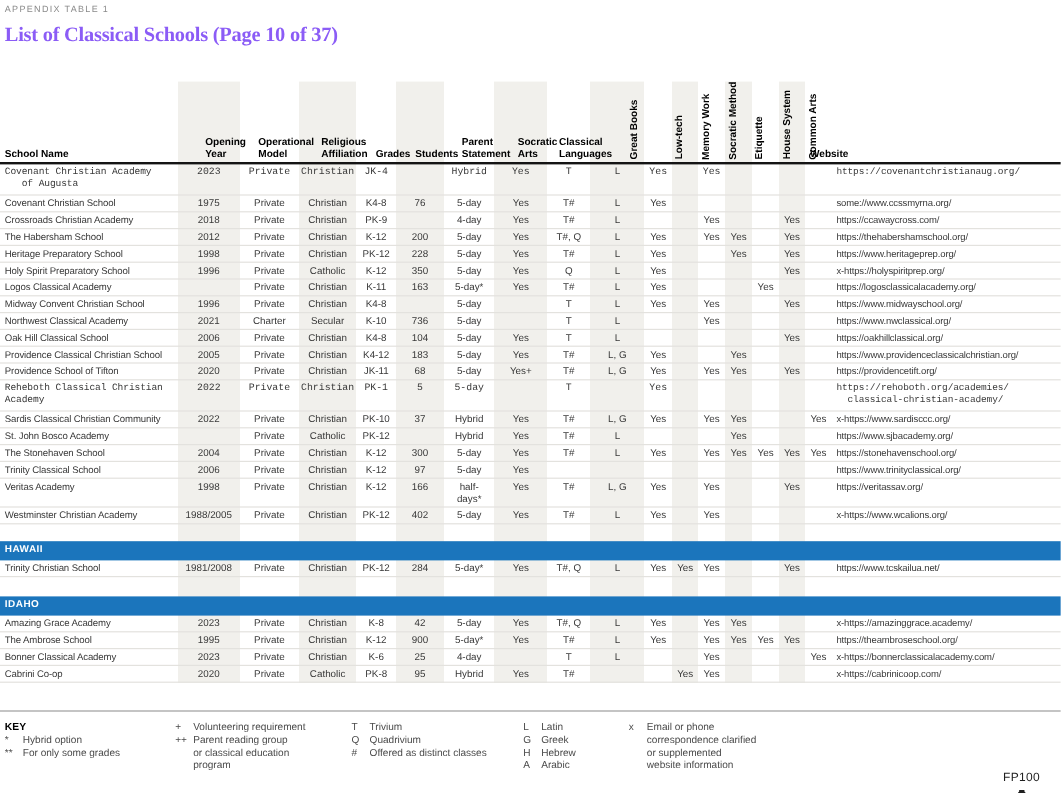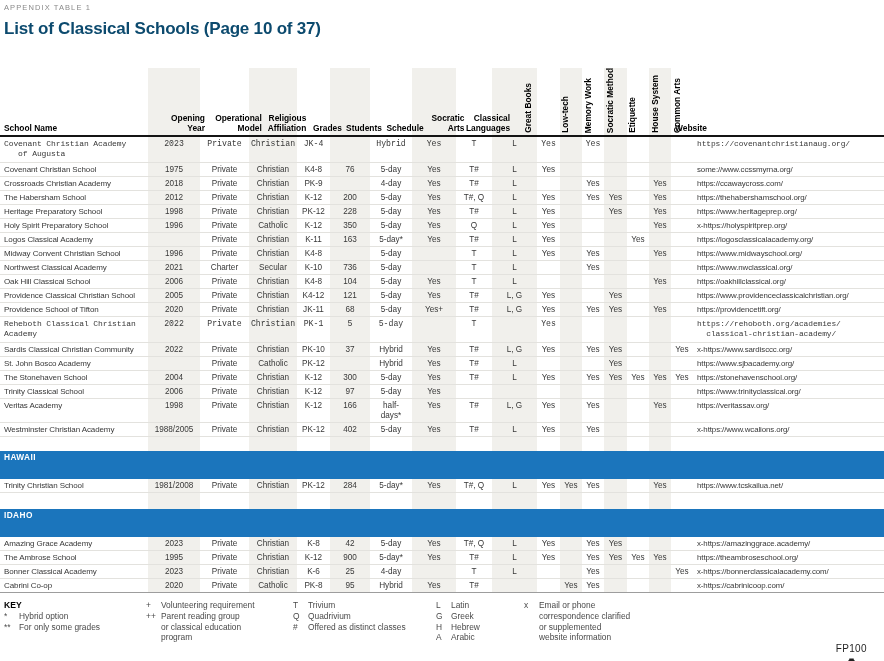--- a/index.html
+++ b/index.html
@@ -1,51 +1,51 @@
 <!DOCTYPE html>
 <html><head>
 <meta charset="utf-8">
 <style>
   html,body{margin:0;padding:0;background:#fff;}
   body{width:884px;height:661px;position:relative;overflow:hidden;
        font-family:"Liberation Sans","DejaVu Sans",sans-serif;color:#333;
        -webkit-font-smoothing:antialiased;}
   .appendix-label{position:absolute;top:3px;left:4px;font-size:7.5px;letter-spacing:1.1px;color:#8a8a8a;}
-  .page-title{position:absolute;top:19px;left:4px;font-size:17px;font-weight:bold;color:#0c4a6e;letter-spacing:-0.2px;}
+  .page-title{position:absolute;top:19px;left:4px;font-size:17px;font-weight:bold;color:#8b5cf6;letter-spacing:-0.2px;font-family:Liberation Serif, serif;}
 
   
   .table{position:absolute;top:68px;left:0;width:884px;
     background:linear-gradient(to right,
       transparent 0 148px,
       #f1f0ec 148px 200px, transparent 200px 249px,
       #f1f0ec 249px 297px, transparent 297px 330px,
       #f1f0ec 330px 370px, transparent 370px 412px,
       #f1f0ec 412px 456px, transparent 456px 492px,
       #f1f0ec 492px 537px, transparent 537px 560px,
       #f1f0ec 560px 582px, transparent 582px 604px,
       #f1f0ec 604px 627px, transparent 627px 649px,
       #f1f0ec 649px 671px, transparent 671px 884px);}
   .grid{display:grid;grid-template-columns:148px 52px 49px 48px 33px 40px 42px 44px 36px 45px 23px 22px 22px 23px 22px 22px 22px 191px;}
   .thead{height:69px;border-bottom:2px solid #141414;box-sizing:border-box;}
-  .hc{display:flex;align-items:flex-end;justify-content:center;text-align:right;
+  .hc{display:flex;align-items:flex-end;justify-content:center;text-align:left;
       font-weight:bold;font-size:8.4px;line-height:9.5px;color:#000;
       padding-bottom:3px;white-space:pre-line;box-sizing:border-box;padding-left:28px;}
   .hc.left{justify-content:flex-start;text-align:left;padding-left:4px;}
   .hc.vert span{writing-mode:vertical-rl;transform:rotate(180deg);line-height:1;letter-spacing:0;}
   .row{box-sizing:border-box;border-bottom:1px solid #e3e2de;height:14px;}
   .row.h26{height:26px;font-family:Liberation Mono, monospace;}
   .row.h24{height:24px;}
   .cell{font-size:8.2px;line-height:10.5px;padding-top:1.5px;text-align:center;
         white-space:pre-line;overflow:hidden;box-sizing:border-box;color:#383838;}
   .cell.left{text-align:left;padding-left:4px;}
   .cell.c-name{font-size:8px;letter-spacing:-0.1px;}
   .cell.c-website{font-size:7.9px;letter-spacing:-0.1px;}
   .gap{height:14px;}
   .gap.b{height:16px;}
-  .statebar{height:28px;background:#1b75bc;color:#fff;font-size:8.3px;font-weight:bold;
+  .statebar{height:16px;background:#1b75bc;color:#fff;font-size:8.3px;font-weight:bold;
             line-height:13px;padding-left:4px;letter-spacing:0.4px;box-sizing:border-box;}
 
   
   .key-rule{position:absolute;top:592px;left:0;width:884px;height:1px;background:#9d9d9d;}
   .key-col{position:absolute;top:600px;font-size:8.4px;color:#4a4a4a;line-height:10.8px;}
   .key-title{font-weight:bold;color:#000;font-size:8.6px;}
   .key-item{display:flex;}
   .key-sym{width:15px;flex:0 0 15px;}
   .key-text{white-space:pre-line;}
   .footer{position:absolute;top:643px;right:6px;font-size:10px;color:#1f1f1f;
@@ -63,21 +63,22 @@
   <div class="thead grid">
       <div class="hc left"><span style="white-space: pre-line;">School Name</span></div>
       <div class="hc"><span style="white-space: pre-line;">Opening
 Year</span></div>
       <div class="hc"><span style="white-space: pre-line;">Operational
 Model</span></div>
       <div class="hc"><span style="white-space: pre-line;">Religious
 Affiliation</span></div>
       <div class="hc"><span style="white-space: pre-line;">Grades</span></div>
       <div class="hc"><span style="white-space: pre-line;">Students</span></div>
-      <div class="hc"><span style="white-space: pre-line;">Schedule</span></div>
+      <div class="hc"><span style="white-space: pre-line;">Parent
+Statement</span></div>
       <div class="hc"><span style="white-space: pre-line;">Socratic
 Arts</span></div>
       <div class="hc"><span style="white-space: pre-line; margin-top: 44px;">Classical
 Languages</span></div>
       <div class="hc vert"><span>Great Books</span></div>
       <div class="hc vert"><span>Low-tech</span></div>
       <div class="hc vert"><span>Memory Work</span></div>
       <div class="hc vert"><span>Socratic Method</span></div>
       <div class="hc vert"><span>Etiquette</span></div>
       <div class="hc vert"><span>House System</span></div>
@@ -285,21 +286,21 @@
         <div class="cell c-hs">Yes</div>
         <div class="cell c-ca"></div>
         <div class="cell c-website left">https://oakhillclassical.org/</div>
       </div>
       <div class="row grid">
         <div class="cell c-name left">Providence Classical Christian School</div>
         <div class="cell c-year">2005</div>
         <div class="cell c-model">Private</div>
         <div class="cell c-religion">Christian</div>
         <div class="cell c-grades">K4-12</div>
-        <div class="cell c-students">121</div>
+        <div class="cell c-students">183</div>
         <div class="cell c-schedule">5-day</div>
         <div class="cell c-parent">Yes</div>
         <div class="cell c-liberal">T#</div>
         <div class="cell c-lang">L, G</div>
         <div class="cell c-gb">Yes</div>
         <div class="cell c-lt"></div>
         <div class="cell c-mw"></div>
         <div class="cell c-sm">Yes</div>
         <div class="cell c-etq"></div>
         <div class="cell c-hs"></div>

